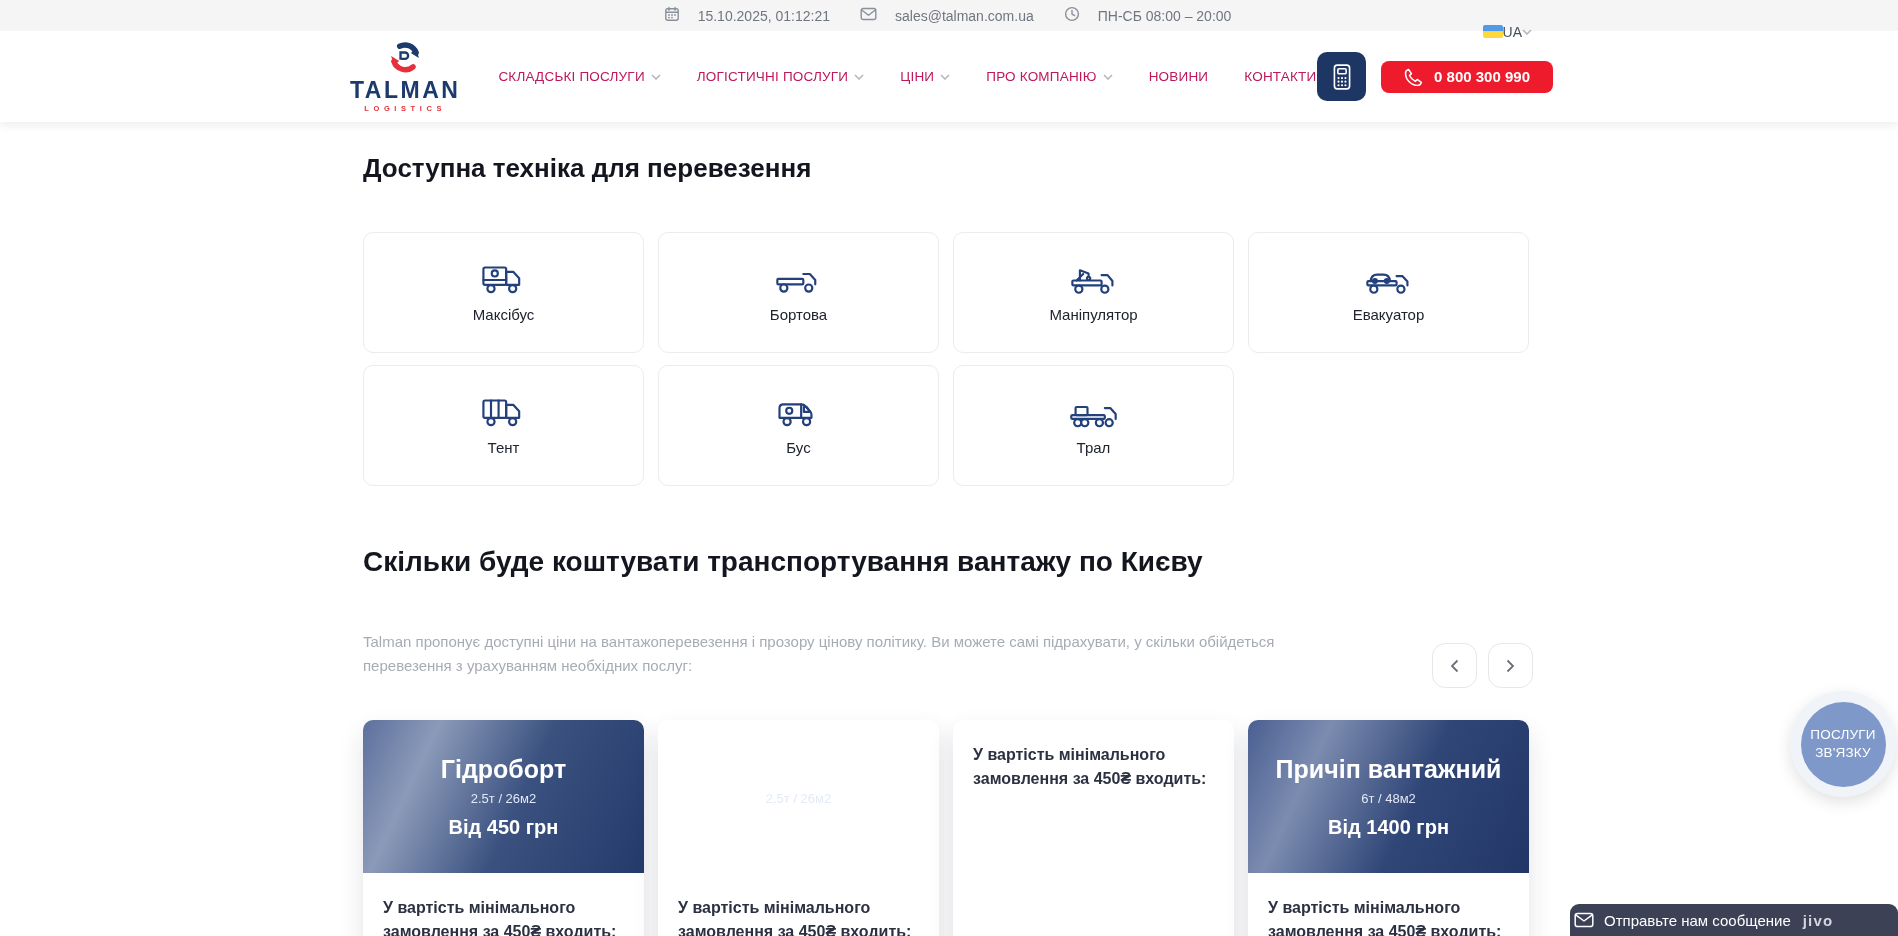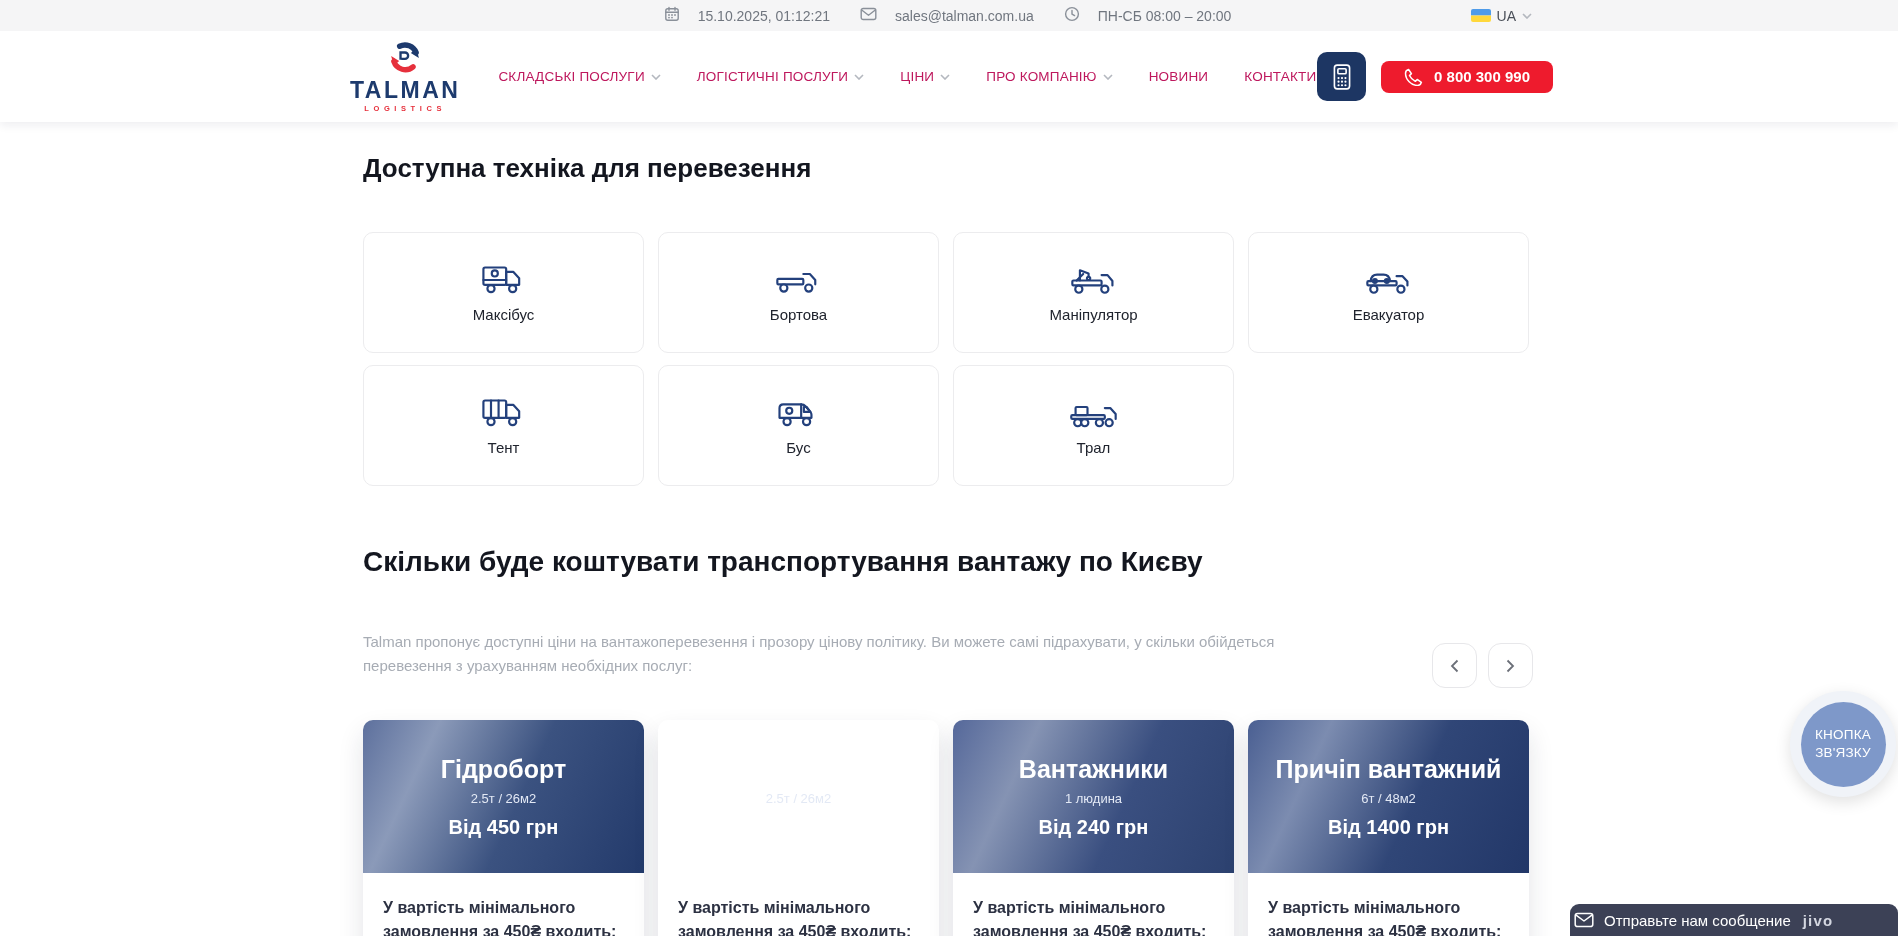--- a/index.html
+++ b/index.html
@@ -7,21 +7,21 @@
   body {
     position:relative; overflow:hidden; background:#fff;
     font-family:"Liberation Sans", sans-serif; color:#20242e;
   }
   
   .topbar { position:absolute; top:0; left:0; right:0; height:31px; background:#f5f5f6; z-index:6; }
   .topbar-inner { position:absolute; left:363px; width:1169px; height:31px;
     display:flex; align-items:center; justify-content:center; gap:30px;
     color:#70767f; font-size:14px; }
   .tb-item { display:flex; align-items:center; gap:18px; }
-  .lang { position:absolute; right:0; top:0; height:31px; display:flex; align-items:center; gap:6px;
+  .lang { position:absolute; right:0; top:16px; height:31px; display:flex; align-items:center; gap:0;
     color:#4a4f58; font-size:14px; cursor:pointer; }
   .flag { display:inline-block; line-height:0; border-radius:2px; overflow:hidden; }
 
   
   .navbar { position:absolute; top:31px; left:0; right:0; height:91px; background:#fff;
     box-shadow:0 3px 9px rgba(20,30,60,.08); z-index:5; }
   .nav-inner { position:absolute; left:350px; width:1203px; height:91px; display:flex; align-items:center; }
   .logo { display:flex; flex-direction:column; align-items:center; cursor:pointer; margin-right:38px; }
   .logo-title { font-size:23px; font-weight:800; letter-spacing:2.5px; color:#1d3a6d; line-height:1; margin-top:1px; }
   .logo-sub { font-size:7.5px; font-weight:700; letter-spacing:4.6px; color:#e6303c; margin-top:2px; }
@@ -336,41 +336,36 @@
   <div class="pricing-card">
     <div class="pc-header pc-h1">
       <div class="pc-title">Максібус</div>
       <div class="pc-spec">2.5т / 26м2</div>
       <div class="pc-price">Від 620 грн</div>
     </div>
     <div class="pc-body">У вартість мінімального замовлення за 450₴ входить:</div>
   </div>
 
   <div class="pricing-card">
-    <div class="pc-header pc-h2">
-      <div class="pc-title">Вантажники</div>
-      <div class="pc-spec">1 людина</div>
-      <div class="pc-price">Від 240 грн</div>
-    </div>
     <div class="pc-body">У вартість мінімального замовлення за 450₴ входить:</div>
   </div>
 
   <div class="pricing-card">
     <div class="pc-header pc-h3">
       <div class="pc-title">Причіп вантажний</div>
       <div class="pc-spec">6т / 48м2</div>
       <div class="pc-price">Від 1400 грн</div>
     </div>
     <div class="pc-body">У вартість мінімального замовлення за 450₴ входить:</div>
   </div>
 </div>
 
 <div class="callback">
   <div class="callback-inner">
-    <span><span>КНОПКА</span><br><span>ЗВ'ЯЗКУ</span></span>
+    <span><span>ПОСЛУГИ</span><br><span>ЗВ'ЯЗКУ</span></span>
   </div>
 </div>
 
 <div class="jivo">
   <svg width="20" height="16" viewBox="0 0 20 16" fill="none" stroke="#fff" stroke-width="1.5" stroke-linecap="round" stroke-linejoin="round">
     <rect x="1.2" y="1.4" width="17.6" height="13.2" rx="2.4"></rect>
       <path d="M2.4 3.4l7.6 5.6 7.6-5.6"></path>
   </svg>
   <span>Отправьте нам сообщение</span>
   <span class="jivo-brand">jivo</span>

